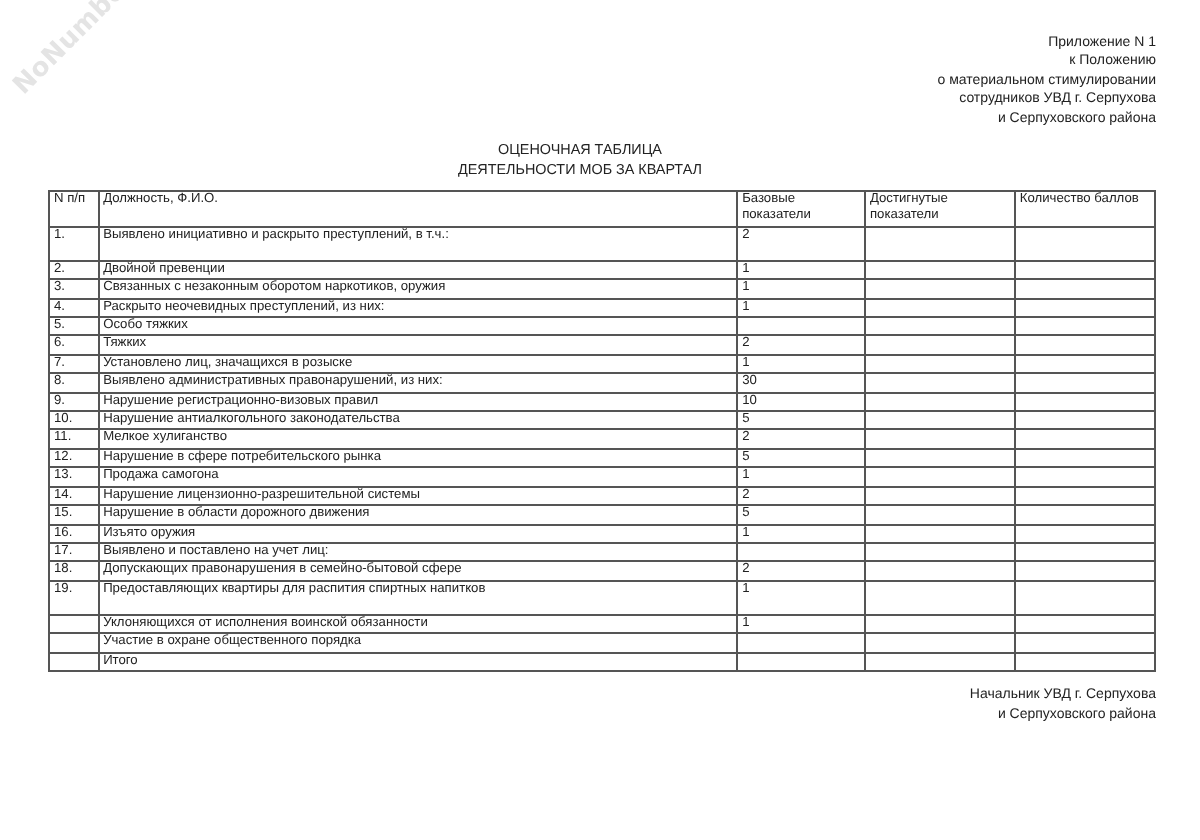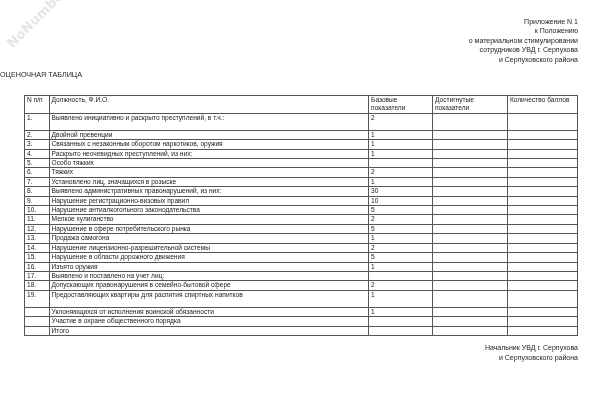--- a/index.html
+++ b/index.html
@@ -12,22 +12,22 @@
     transform: rotate(-45deg); transform-origin: left top;
     font-family: "DejaVu Sans", sans-serif; font-weight: bold;
     font-size: 13px; color: #e4e4e4; letter-spacing: 0.2px;
     white-space: nowrap;
   }
   .appendix {
     position: absolute; right: 22px; top: 17px;
     text-align: right; font-size: 7px; line-height: 9.4px;
   }
   .title {
-    position: absolute; left: 0; width: 556px; top: 70px;
-    text-align: left; font-size: 7.2px; line-height: 9.6px;
+    position: absolute; left: 12px; width: 556px; top: 70px;
+    text-align: center; font-size: 7.2px; line-height: 9.6px;
   }
   table.main {
     position: absolute; left: 24px; top: 95px;
     border-collapse: collapse; font-size: 6.6px; line-height: 8.4px;
     width: 554px;
   }
   table.main td {
     border: 0.8px solid #555; padding: 0 2px; vertical-align: top;
     height: 7.4px;
   }
@@ -51,20 +51,21 @@
 <div class="appendix">
   <div>Приложение N 1</div>
   <div>к Положению</div>
   <div>о материальном стимулировании</div>
   <div>сотрудников УВД г. Серпухова</div>
   <div>и Серпуховского района</div>
 </div>
 
 <div class="title">
   <div>ОЦЕНОЧНАЯ ТАБЛИЦА</div>
+  <div>ДЕЯТЕЛЬНОСТИ МОБ ЗА КВАРТАЛ</div>
 </div>
 
 <table class="main">
   <colgroup>
     <col class="c-num">
       <col class="c-name">
       <col class="c-base">
       <col class="c-ach">
       <col class="c-score">
   </colgroup>

